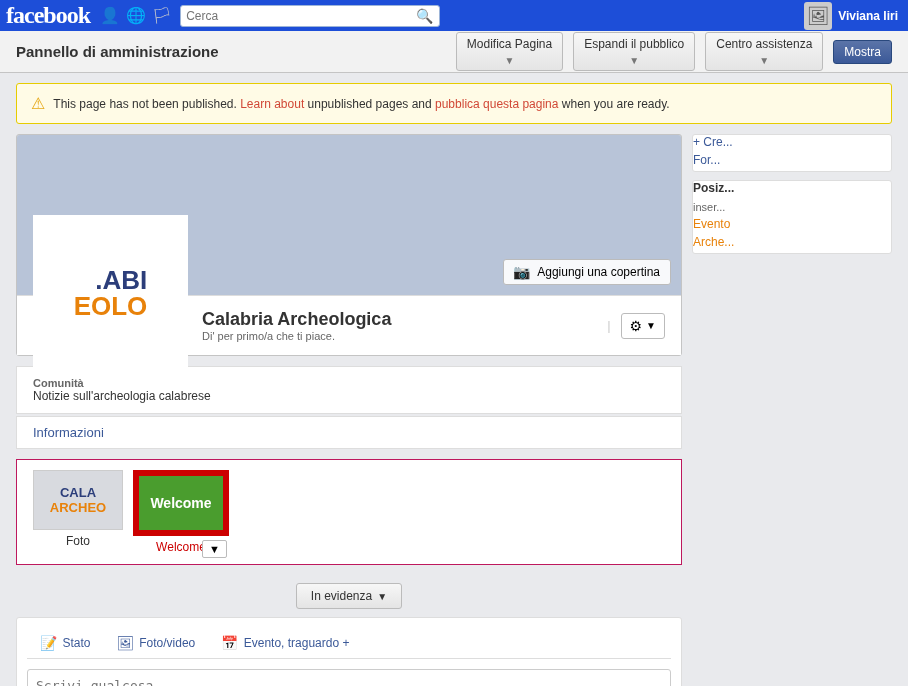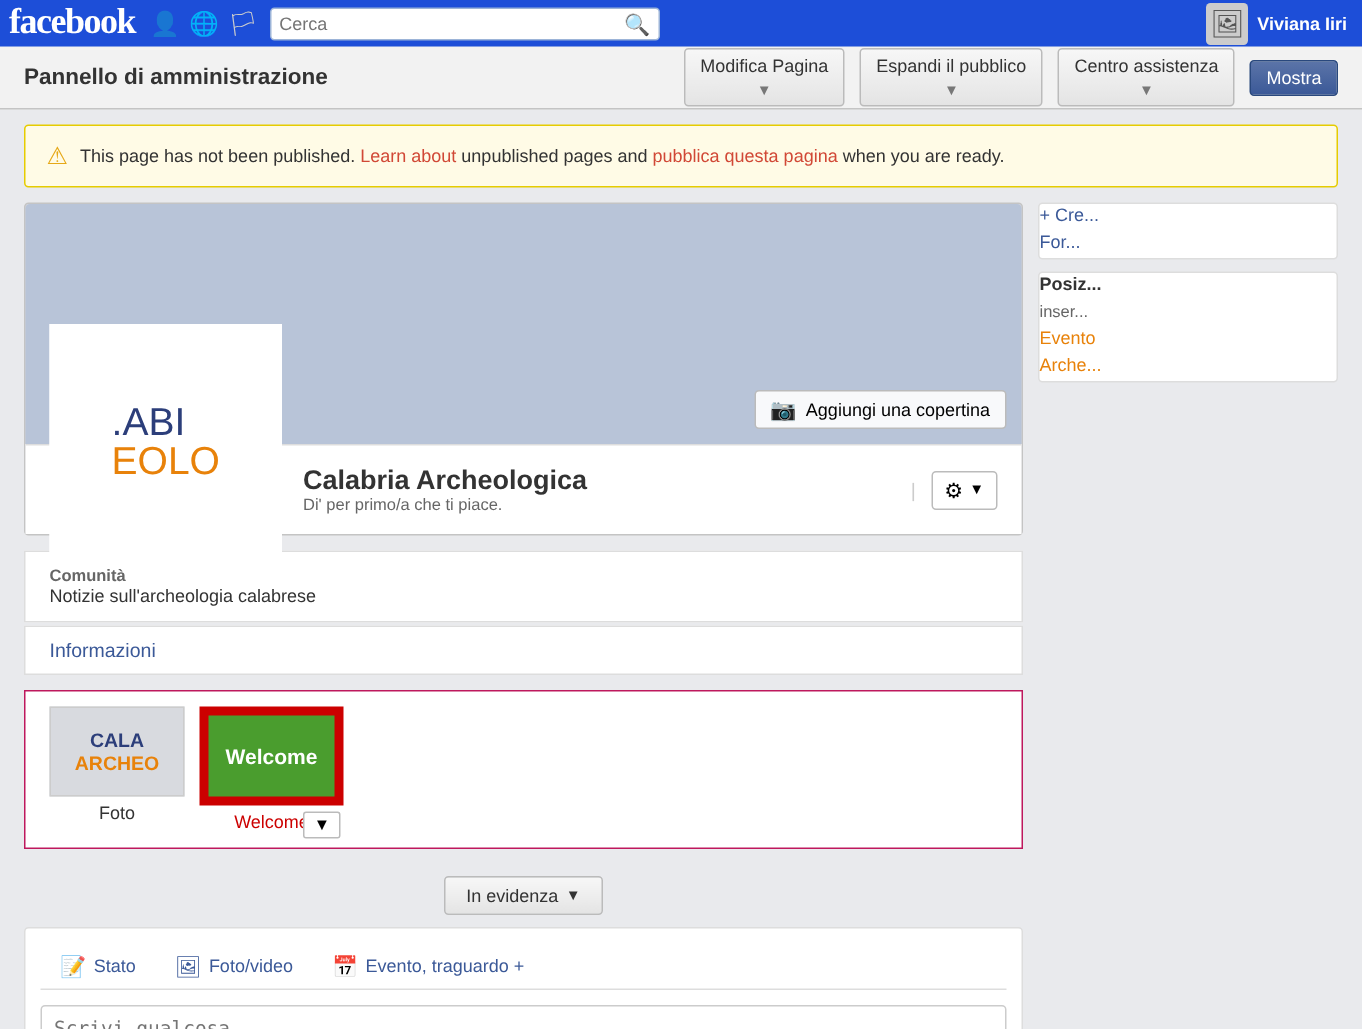--- a/index.html
+++ b/index.html
@@ -179,23 +179,23 @@
       height: 155px;
       background: white;
       border: 3px solid white;
       overflow: hidden;
       display: flex;
       align-items: center;
       justify-content: center;
     }
     .profile-logo {
       font-size: 26px;
-      font-weight: normal;
+      font-weight: bold;
       line-height: 1;
-      text-align: left;
+      text-align: right;
     }
     .profile-logo .line1 { color: #2c3e7a; }
     .profile-logo .line2 { color: #e8820a; }
 
     #page-info-area {
       padding: 10px 16px 10px 185px;
       min-height: 60px;
       background: white;
       border-top: 1px solid #ddd;
       display: flex;

